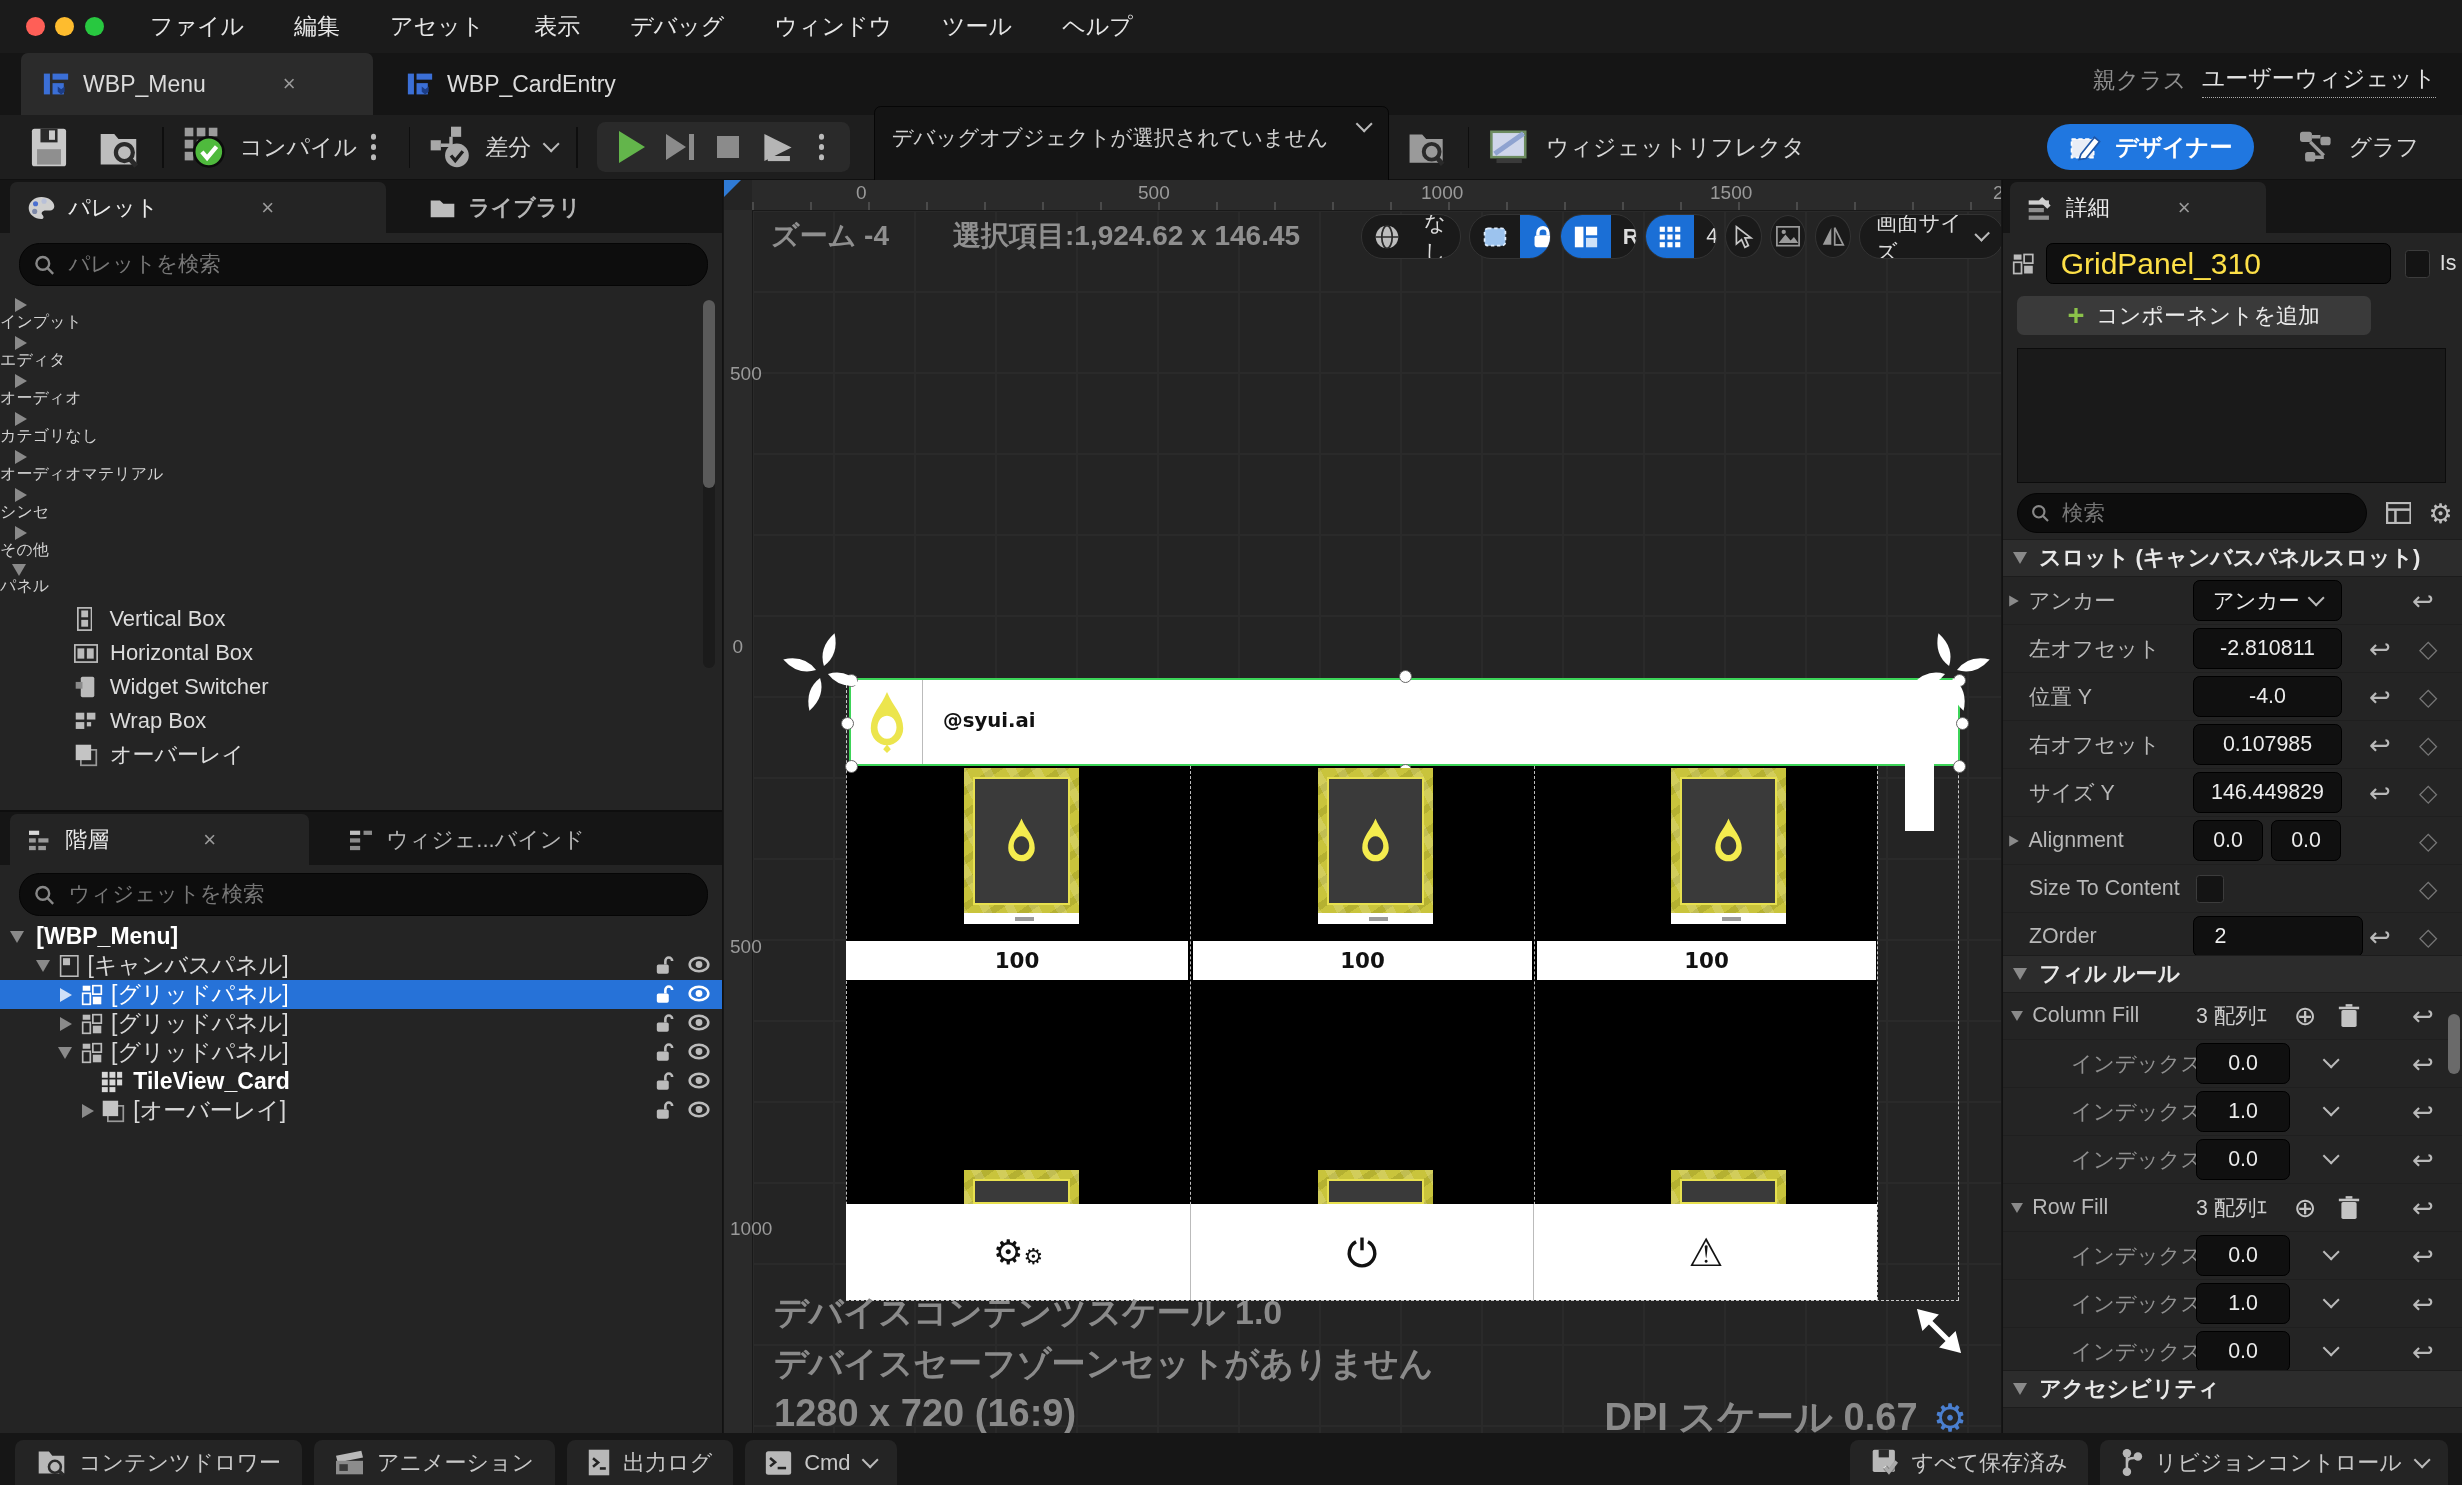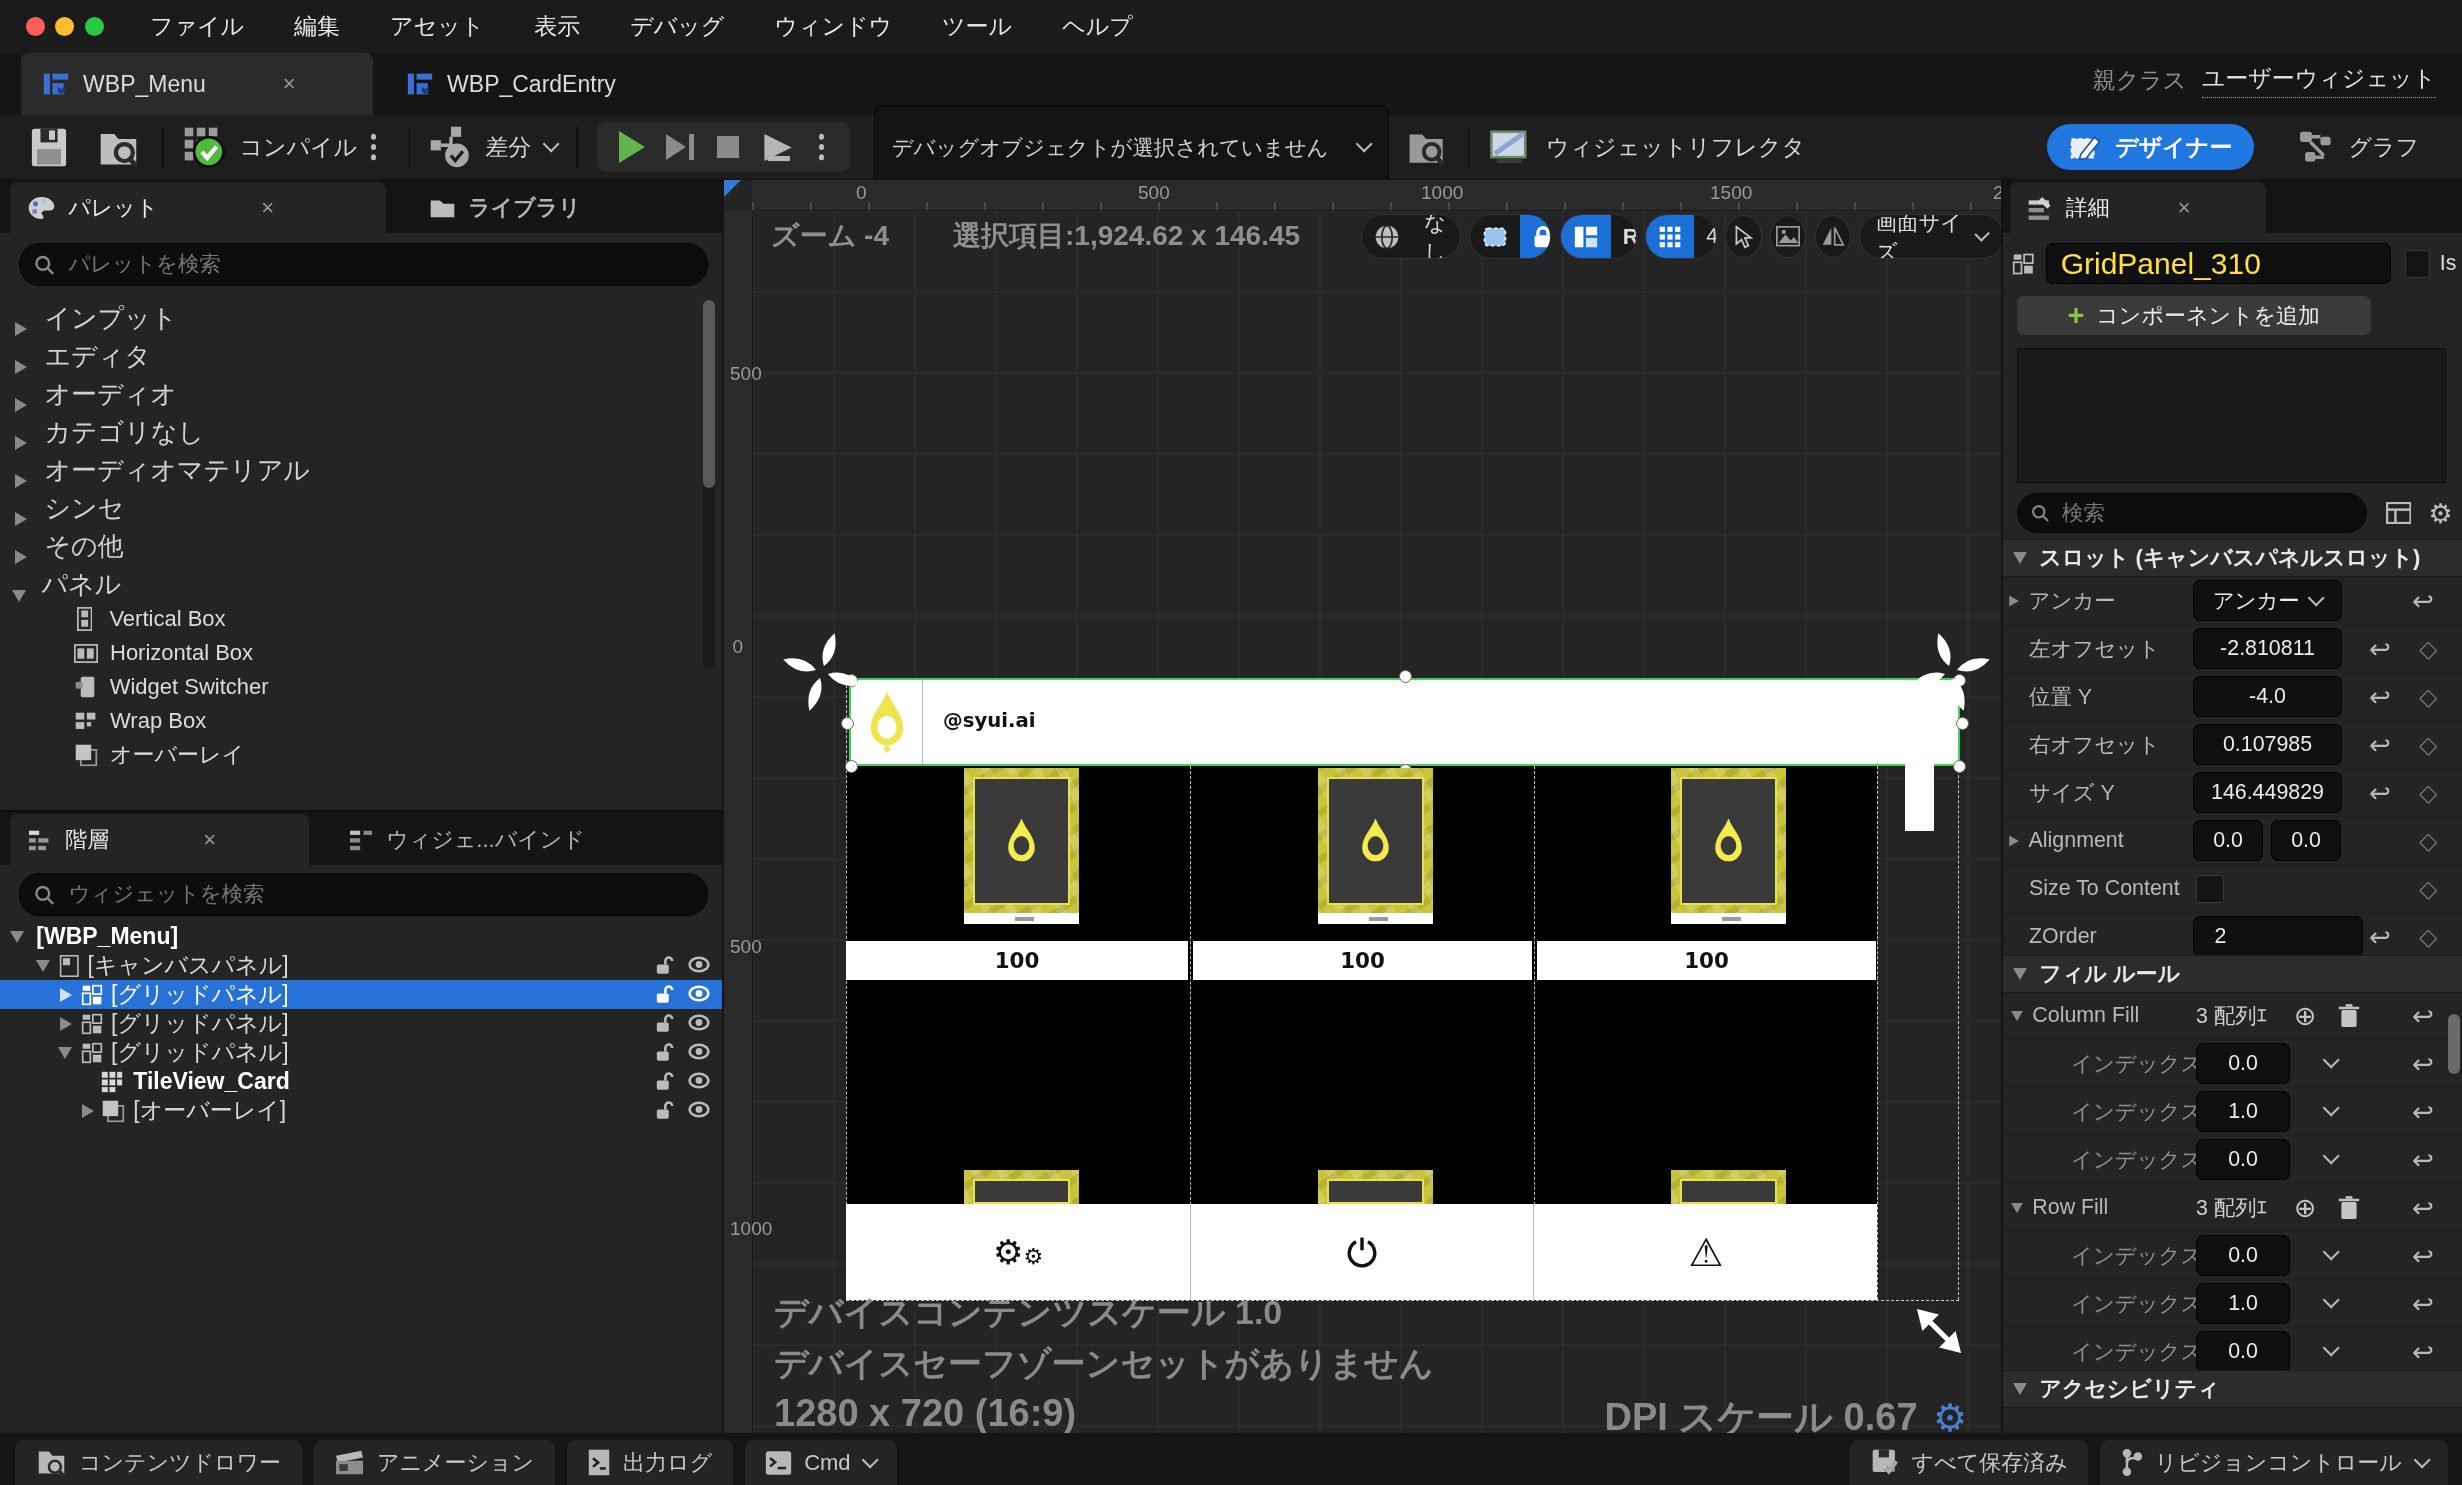--- a/index.html
+++ b/index.html
@@ -23,31 +23,31 @@
   #parentclass .val{color:#e2e2e2;border-bottom:1.7px dotted #aaa;padding-bottom:2.6px;}
   
   #toolbar{left:0;top:115px;width:2462px;height:64px;background:#1e1e1e;border-bottom:1.7px solid #101010;}
   .tsep{width:1.7px;height:41px;background:#0e0e0e;margin:0 19px;}
   .tlabel{font-size:23px;color:#d6d6d6;}
   .kebab{width:5.1px;height:5.1px;border-radius:50%;background:#bbb;box-shadow:0 10.3px 0 #bbb,0 -10.3px 0 #bbb;margin:0 13.7px;}
   .playbox{background:#2a2a2a;border-radius:8.5px;height:50px;display:flex;align-items:center;padding:0 12px;}
   .tri-green{width:0;height:0;border-left:26px solid #63b54b;border-top:16.2px solid transparent;border-bottom:16.2px solid transparent;margin:0 10.3px;}
   .tri-gray{width:0;height:0;border-left:20.5px solid #8b8b8b;border-top:13px solid transparent;border-bottom:13px solid transparent;}
   .stop-gray{width:22px;height:22px;background:#8b8b8b;margin:0 12px;}
-  .dd{background:#141414;border:0.9px solid #060606;border-radius:6.8px;height:48px;display:flex;align-items:center;padding:16px 17px;font-size:21.4px;color:#cfcfcf;}
+  .dd{background:#141414;border:0.9px solid #060606;border-radius:6.8px;height:48px;display:flex;padding:16px 17px;font-size:21.4px;color:#cfcfcf;}
   .chev{width:10.3px;height:10.3px;border-right:2.6px solid #bbb;border-bottom:2.6px solid #bbb;transform:rotate(45deg);margin-left:13.7px;margin-top:-5.1px;}
   #designer-btn{background:#2077e0;border-radius:24px;height:46px;display:flex;align-items:center;padding:0 22px;color:#fff;font-size:23px;font-weight:bold;}
   
   .panel-tabs{background:#151515;height:53px;display:flex;align-items:flex-end;}
   .ptab{height:51px;display:flex;align-items:center;padding:0 17px;font-size:22px;color:#b5b5b5;}
   .ptab.active{background:#242424;color:#ececec;border-top-left-radius:6.8px;border-top-right-radius:6.8px;}
   .searchpill{background:#0d0d0d;border:0.9px solid #050505;border-radius:20.5px;display:flex;align-items:center;padding:0 13.7px;}
   .searchpill input{background:transparent;border:0;color:#ddd;font-size:21.4px;width:100%;font-family:inherit;}
   #left-panel{left:0;top:180px;width:722px;height:1253px;background:#242424;border-right:1.7px solid #111;}
-  .cat-row{height:38px;display:flex;align-items:flex-end;font-size:26px;color:#d2d2d2;}
+  .cat-row{height:38px;display:flex;align-items:flex-start;font-size:16px;color:#d2d2d2;flex-direction:column;}
   .tri-r{width:0;height:0;border-left:12px solid #8a8a8a;border-top:7.7px solid transparent;border-bottom:7.7px solid transparent;}
   .tri-d{width:0;height:0;border-top:12px solid #8a8a8a;border-left:7.7px solid transparent;border-right:7.7px solid transparent;}
   .item-row{height:34px;display:flex;align-items:center;font-size:22px;color:#dcdcdc;}
   .hrow{height:29px;display:flex;align-items:center;font-size:23px;color:#d8d8d8;position:relative;}
   .hrow .ric{position:absolute;display:flex;gap:13.7px;right:12px;}
   
   #viewport{left:724px;top:180px;width:1277px;height:1253px;background:#242424;overflow:hidden;}
   #vgrid{left:28px;top:30px;right:0;bottom:0;
     background-image:linear-gradient(#2a2a2a 1.7px,transparent 1.7px),linear-gradient(90deg,#2a2a2a 1.7px,transparent 1.7px);
     background-size:81px 81px;}

